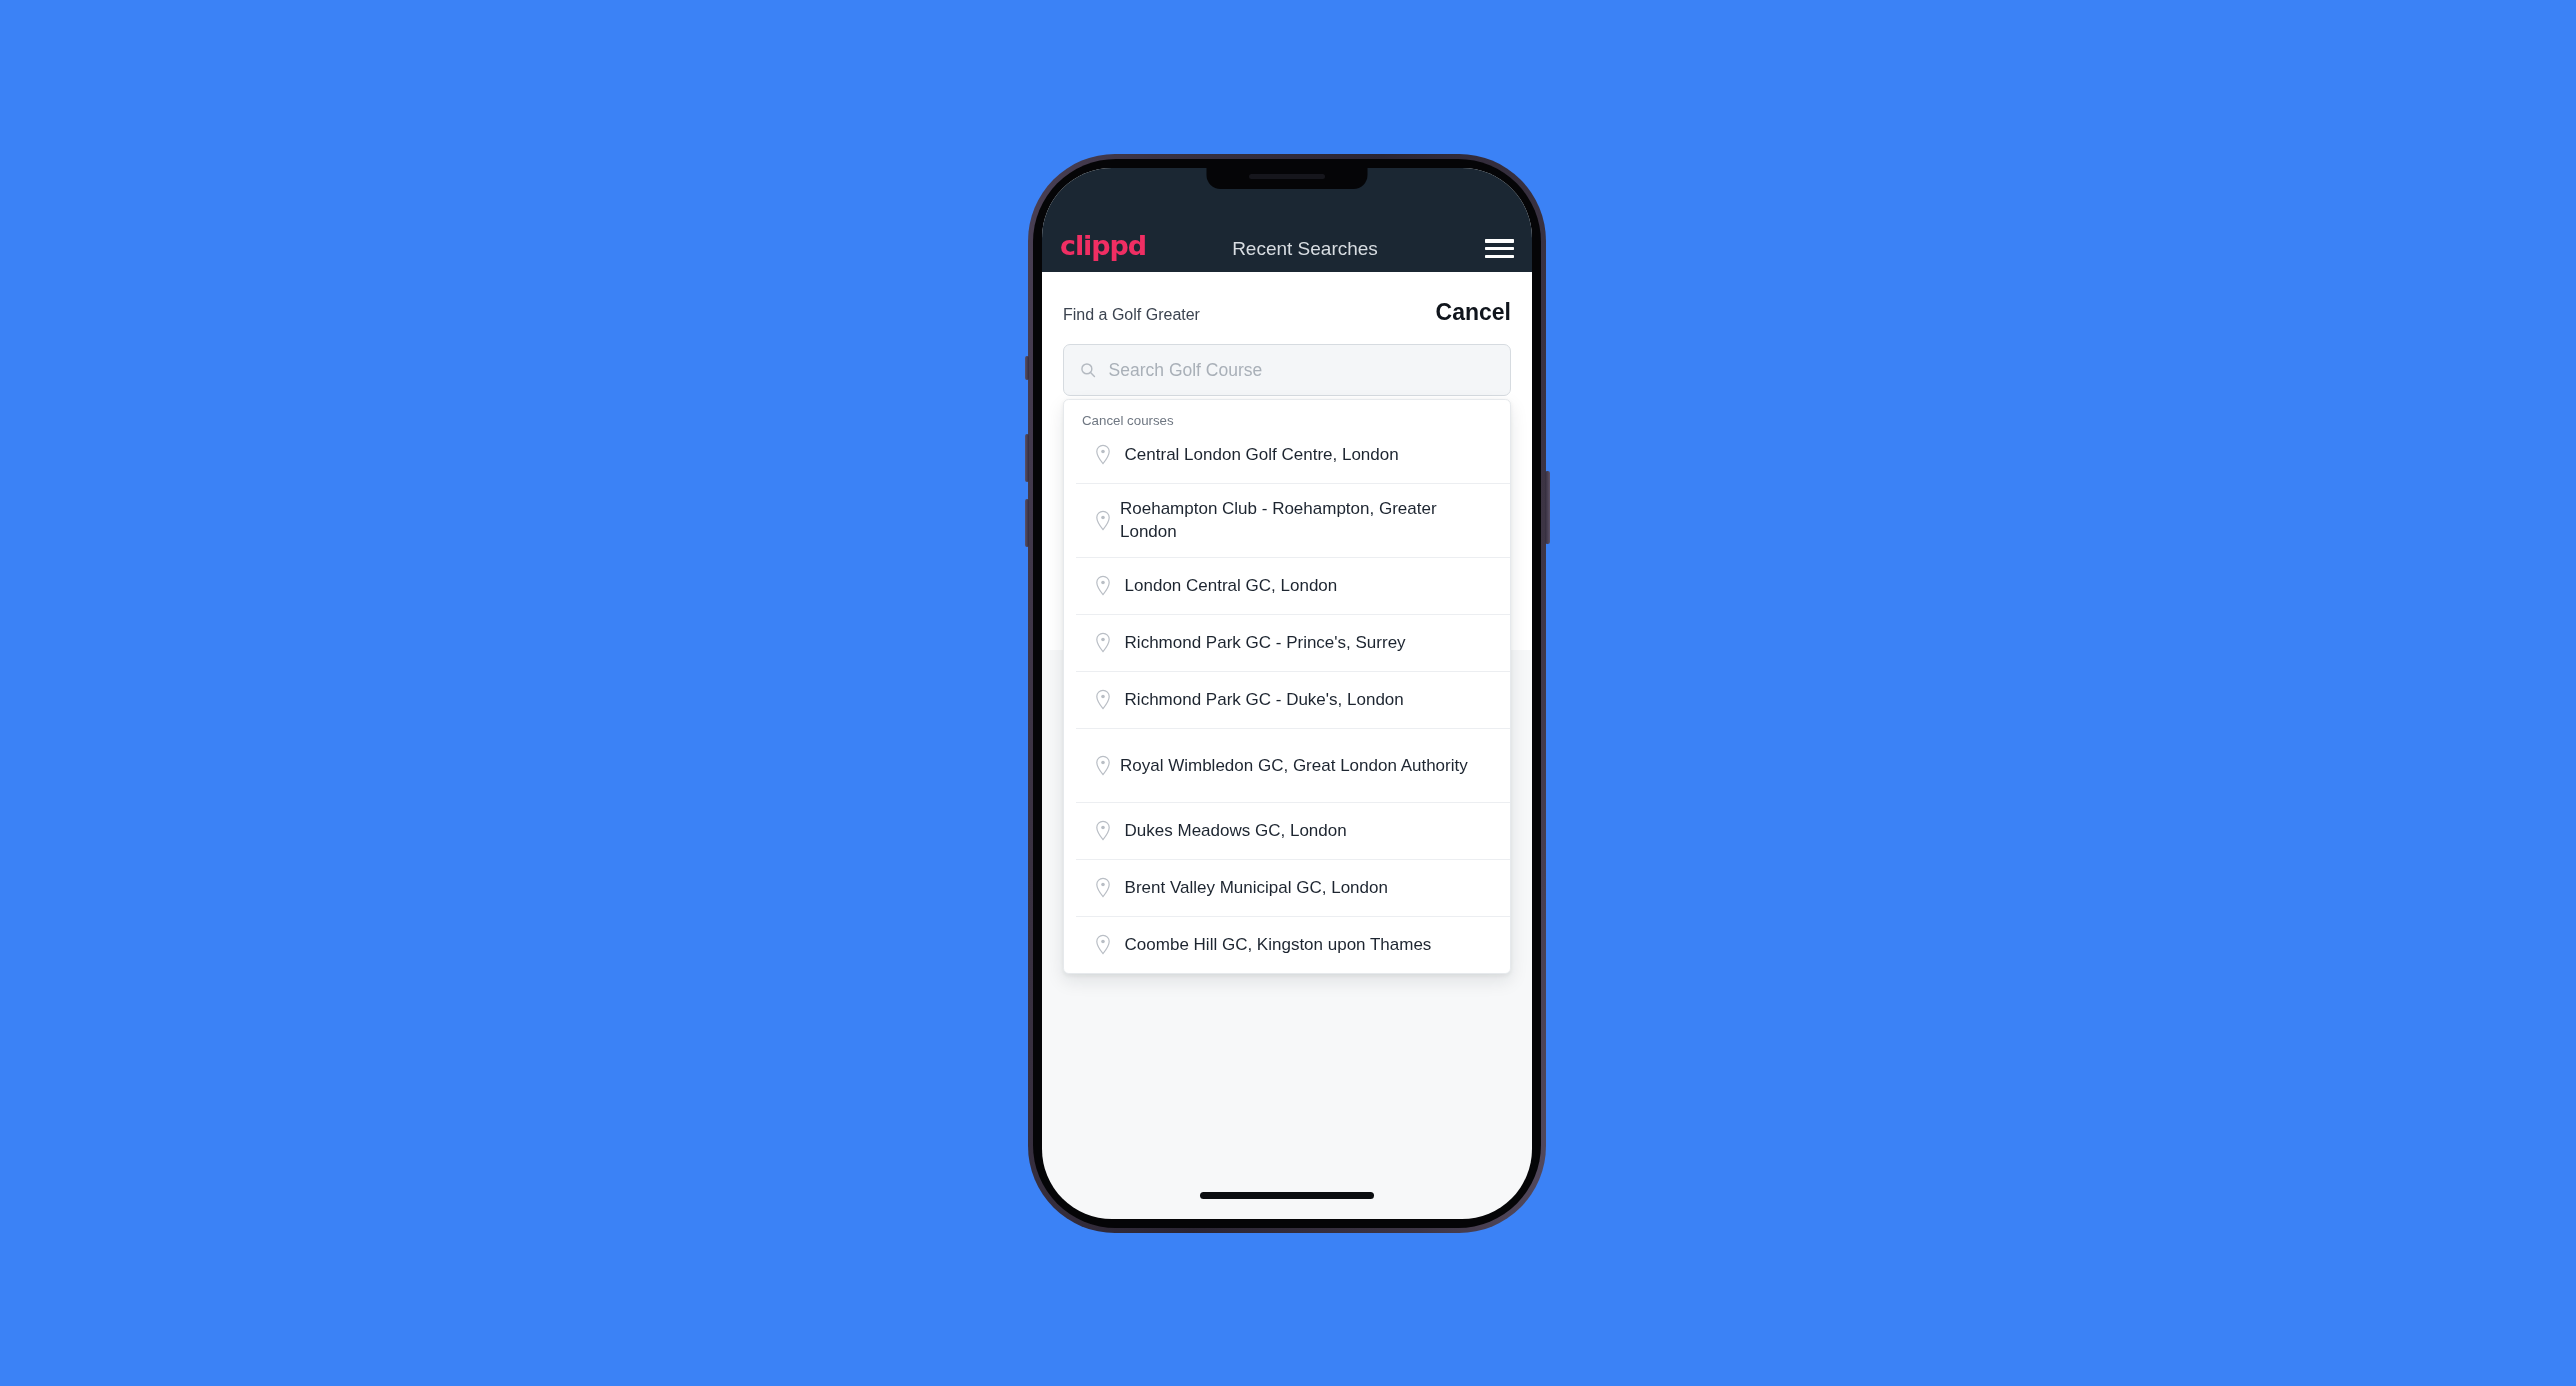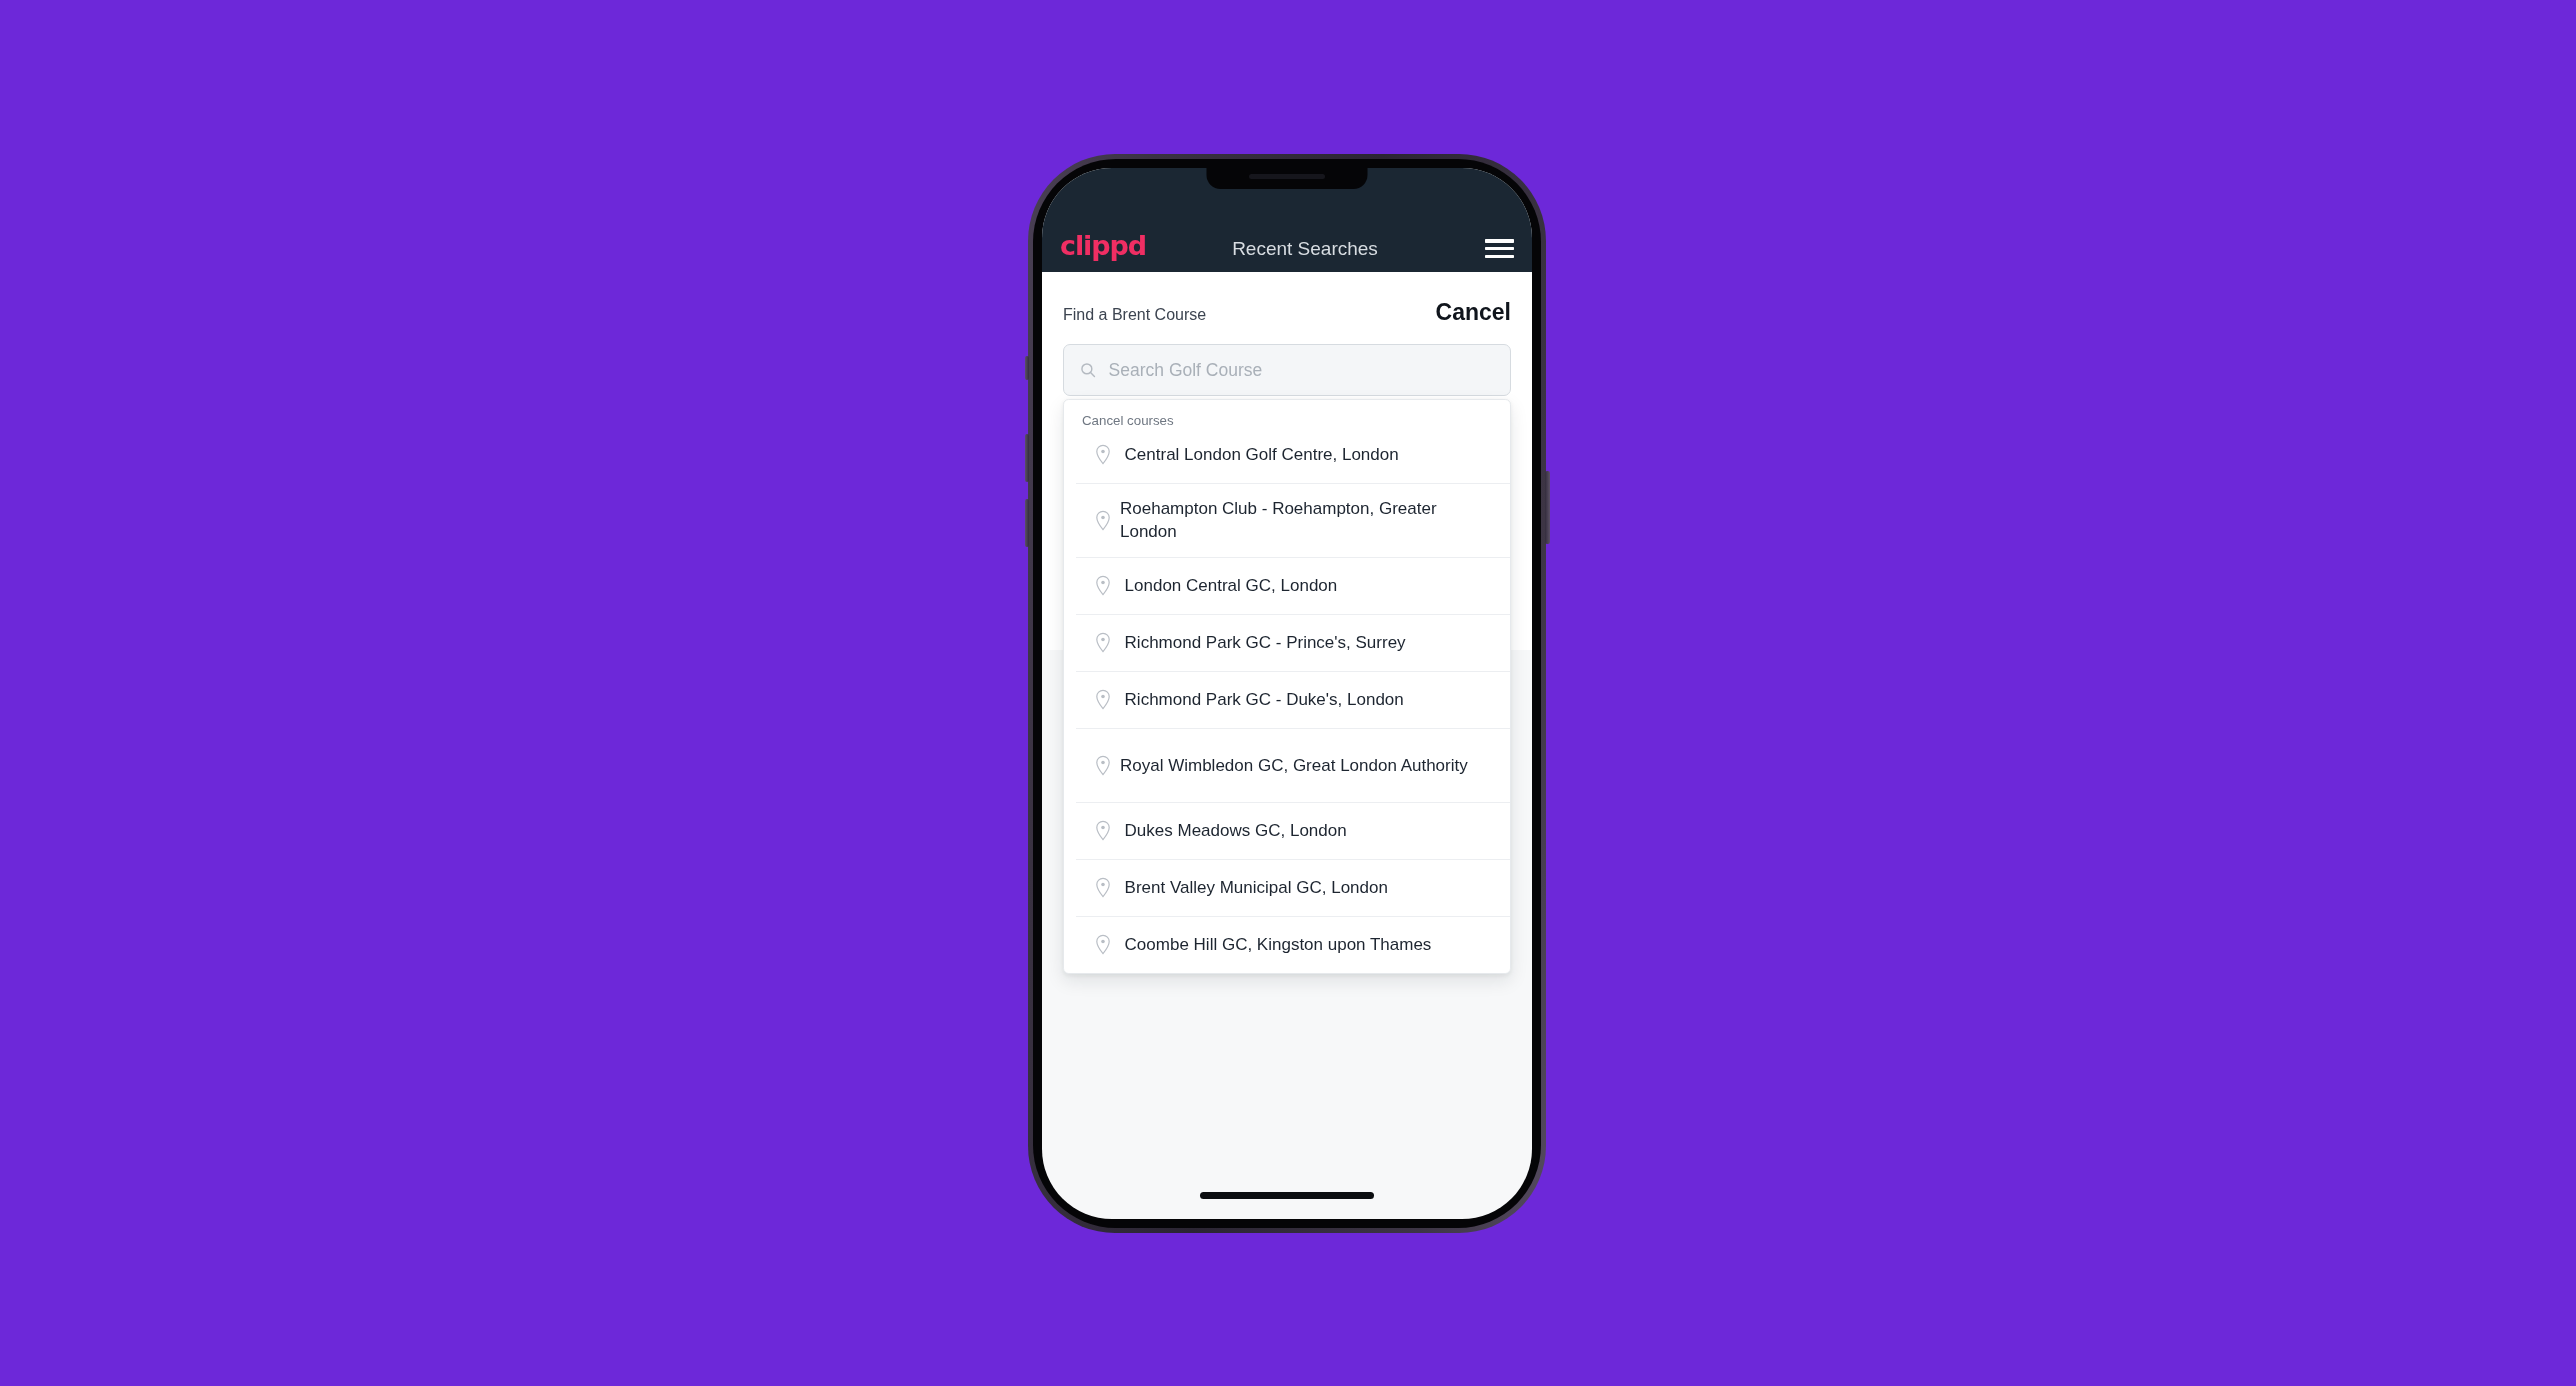--- a/index.html
+++ b/index.html
@@ -9,21 +9,21 @@
     height: 1386px;
     background: #ffffff;
     font-family: "Liberation Sans", sans-serif;
     overflow: hidden;
   }
 
   #stage {
     position: relative;
     width: 2576px;
     height: 1386px;
-    background: #6d28d9;
+    background: #3b82f6;
   }
 
   
   .phone-outer {
     position: absolute;
     left: 1028px;
     top: 154px;
     width: 518px;
     height: 1079px;
     background: linear-gradient(100deg, #4a4055 0%, #3a3242 18%, #2b2533 50%, #3d3545 82%, #544a5e 100%);
@@ -277,21 +277,21 @@
         <div class="header-title">Recent Searches</div>
         <div class="hamburger">
           <span></span>
           <span></span>
           <span></span>
         </div>
       </div>
 
       <div class="sheet">
         <div class="sheet-head">
-          <div class="sheet-title">Find a Brent Course</div>
+          <div class="sheet-title">Find a Golf Greater</div>
           <div class="cancel-link">Cancel</div>
         </div>
 
         <div class="search-wrap">
           <div class="search-box">
             <svg class="search-icon" viewBox="0 0 24 24" fill="none">
               <circle cx="10.5" cy="10.5" r="6.6" stroke="#b4bac1" stroke-width="1.9"></circle>
               <line x1="15.4" y1="15.4" x2="20.6" y2="20.6" stroke="#b4bac1" stroke-width="1.9" stroke-linecap="round"></line>
             </svg>
             <input class="search-input" type="text" placeholder="Search Golf Course" style="">

